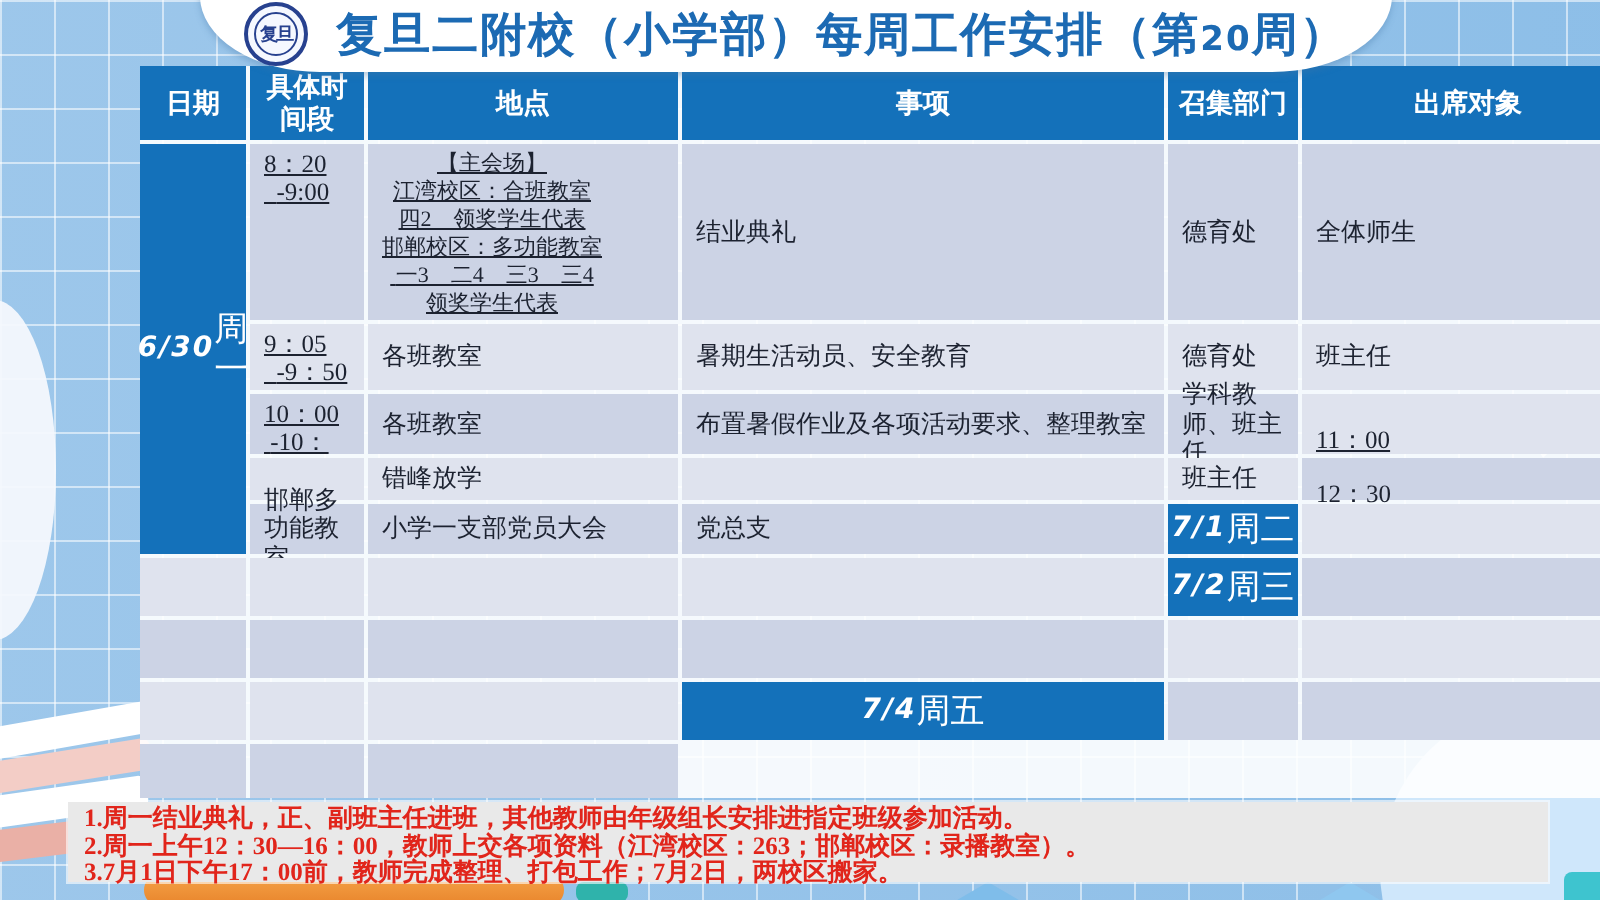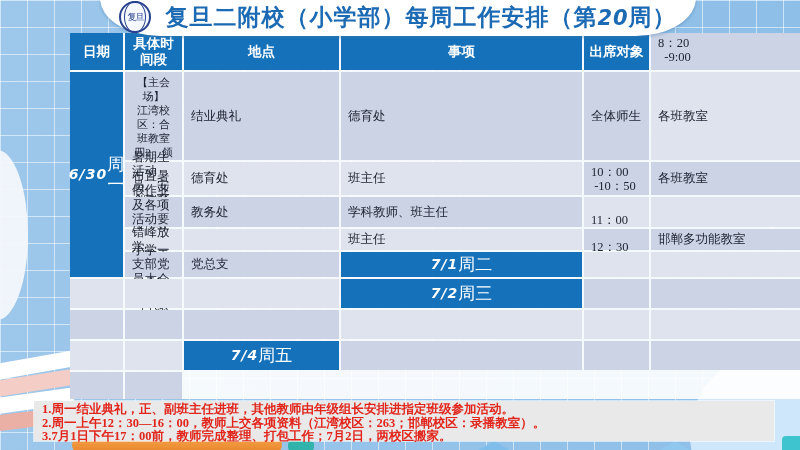--- a/index.html
+++ b/index.html
@@ -41,47 +41,47 @@
     box-shadow:0 2px 3px rgba(70,120,170,.35);
     display:flex; align-items:center; justify-content:center; gap:14px;
     z-index:3; padding-top:4px;
   }
   .seal {
     width:32px; height:32px; border-radius:50%; flex:0 0 32px;
     border:2px solid #27418f; display:flex; align-items:center; justify-content:center;
     color:#27418f; background:#f5f8ff;
   }
   .seal-inner {
-    width:22px; height:32px; border-radius:50%; border:1px solid #27418f;
+    width:22px; height:22px; border-radius:50%; border:1px solid #27418f;
     display:flex; align-items:center; justify-content:center;
-    font-size:9px; font-weight:normal; letter-spacing:-1px;
+    font-size:9px; font-weight:bold; letter-spacing:-1px;
   }
   .title { font-size:23px; font-weight:bold; color:#1c6ab3; letter-spacing:1px; white-space:nowrap; }
-  .title .week-num { font-style:italic; font-family:"DejaVu Sans", sans-serif; font-size:21px; }
+  .title .week-num { font-family:"DejaVu Sans", sans-serif; font-size:17px; }
 
   
   .sched {
     position:absolute; left:30px; top:33px; width:747px; z-index:2;
     display:grid;
     grid-template-columns:53px 57px 155px 241px 65px 1fr;
     grid-template-rows:37px 88px 33px 30px 21px 25px 29px 29px 29px 27px;
     gap:2px; background:rgba(255,255,255,.9); padding:0;margin-left:40px;
   }
   .cell { display:flex; align-items:center; padding:2px 7px; color:#1c2230; font-size:12.5px; line-height:1.15; }
   .hd { background:#1471ba; color:#ffffff; font-size:13.5px; font-weight:bold; justify-content:center; text-align:center; padding:2px 3px; }
   .dark  { background:#ccd3e5; }
   .light { background:#dfe3ee; }
   .datecell {
     background:#1471ba; color:#ffffff; flex-direction:row; justify-content:center;
     text-align:center; padding:1px;
   }
   .date-num { font-family:"DejaVu Sans", sans-serif; font-weight:bold; font-style:italic; font-size:14px; letter-spacing:1px; }
   .date-wd  { font-size:17px; }
   .mon-date { grid-row:2 / span 5; grid-column:1; }
-  .pre { white-space:pre-wrap; }
+  .pre { white-space:pre-wrap;text-decoration:underline; }
   .loc-big { font-size:11px; line-height:14px; align-items:flex-start; padding-top:3px;text-align:center; }
   .timecell { align-items:flex-start; padding-top:3px; }
   .t-center { align-items:center; padding-top:18px; }
 
   
   .notes {
     position:absolute; left:34px; top:401px; width:740px; height:40px; z-index:2;
     background:#e9e9e9; padding:2px 8px;
     color:#e1251b; font-weight:bold; font-size:12.5px; line-height:13.6px;
     box-shadow:0 0 0 1px rgba(255,255,255,.6);
@@ -114,49 +114,51 @@
     </span>
     <span class="title"><span>复旦二附校（小学部）每周工作安排（第</span><span class="week-num">20</span><span>周）</span></span>
   </div>
 
   <div class="sched">
 
     <div class="cell hd">日期</div>
     <div class="cell hd">具体时间段</div>
     <div class="cell hd">地点</div>
     <div class="cell hd">事项</div>
+    <div class="cell hd">召集部门</div>
     <div class="cell hd">出席对象</div>
 
     <div class="cell datecell mon-date">
       <span class="date-num">6/30</span>
       <span class="date-wd">周一</span>
     </div>
 
     <div class="cell dark pre timecell">8：20
   -9:00</div>
     <div class="cell dark pre loc-big">【主会场】
 江湾校区：合班教室
 四2　领奖学生代表
 邯郸校区：多功能教室
  一3　二4　三3　三4
 领奖学生代表</div>
     <div class="cell dark">结业典礼</div>
     <div class="cell dark">德育处</div>
     <div class="cell dark">全体师生</div>
 
+    <div class="cell light pre timecell">9：05
+  -9：50</div>
     <div class="cell light">各班教室</div>
     <div class="cell light">暑期生活动员、安全教育</div>
     <div class="cell light">德育处</div>
     <div class="cell light">班主任</div>
 
     <div class="cell dark pre timecell">10：00
  -10：50</div>
     <div class="cell dark">各班教室</div>
     <div class="cell dark">布置暑假作业及各项活动要求、整理教室</div>
-    <div class="cell dark">教务处</div>
     <div class="cell dark">学科教师、班主任</div>
 
     <div class="cell light pre t-center">11：00</div>
     <div class="cell light"></div>
     <div class="cell light">错峰放学</div>
     <div class="cell light"></div>
     <div class="cell light">班主任</div>
 
     <div class="cell dark pre t-center">12：30</div>
     <div class="cell dark">邯郸多功能教室</div>

